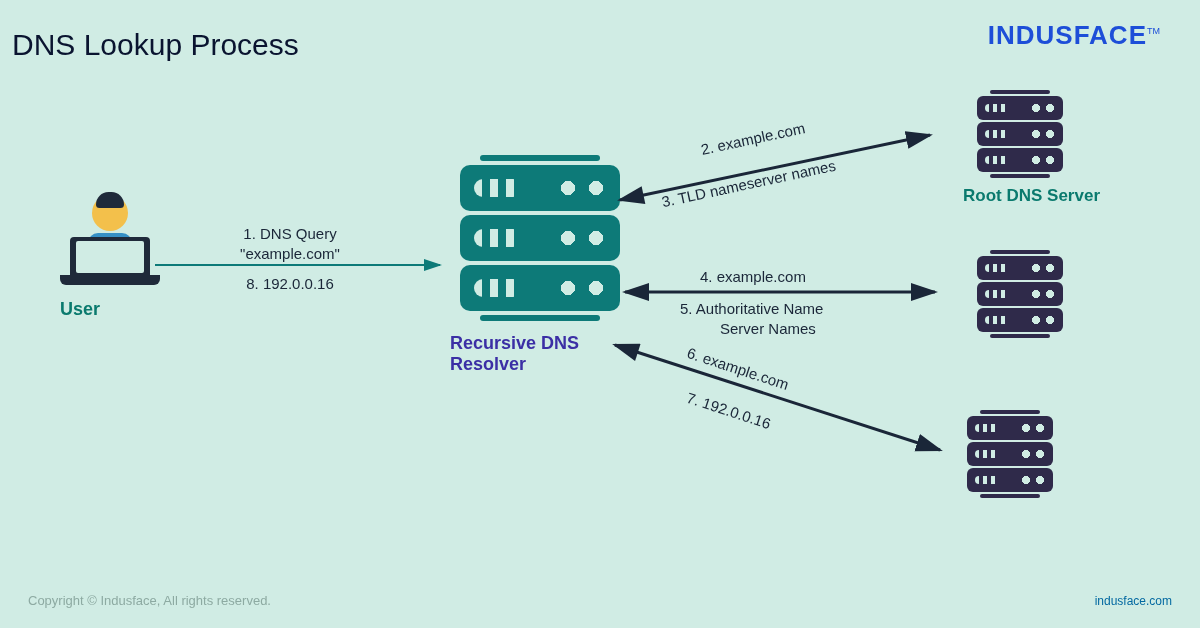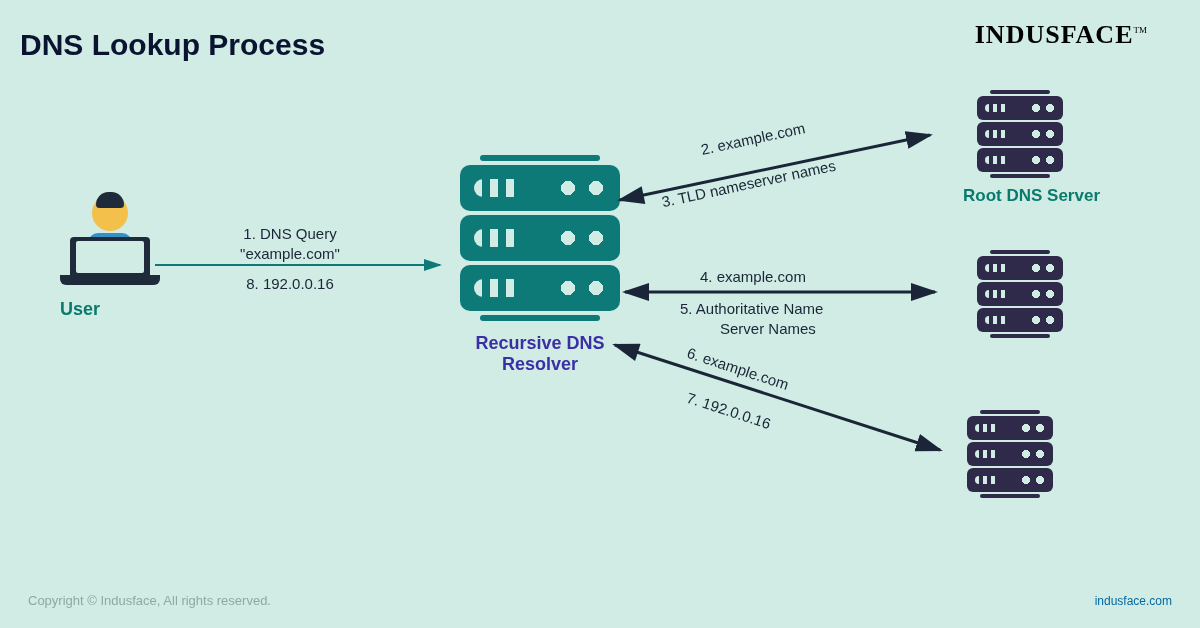--- a/index.html
+++ b/index.html
@@ -1,30 +1,30 @@
 <!DOCTYPE html>
 <html><head>
 <meta charset="utf-8">
 <style>
 *{margin:0;padding:0;box-sizing:border-box}
 body{width:1200px;height:628px;background:#d0ece4;font-family:Arial,Helvetica,sans-serif;position:relative;overflow:hidden}
-.title{position:absolute;top:28px;left:20px;font-size:30px;font-weight:700;color:#0a1430}
-.logo{position:absolute;top:20px;right:53px;color:#000000;font-size:26px;font-weight:900;letter-spacing:1px;font-family:Liberation Serif, serif}
+.title{position:absolute;top:28px;left:12px;font-size:30px;font-weight:400;color:#0a1430}
+.logo{position:absolute;top:20px;right:40px;color:#1d4ed8;font-size:26px;font-weight:900;letter-spacing:1px;font-family:Liberation Sans, sans-serif}
 .logo .tm{font-size:9px;vertical-align:super;font-weight:400;letter-spacing:0}
 .copyright{position:absolute;bottom:20px;left:28px;color:#8daaa2;font-size:13px}
 .site{position:absolute;bottom:20px;right:28px;color:#0369a1;font-size:12px}
 .user{position:absolute;top:195px;left:60px;width:100px;text-align:left}
 .user-head{width:36px;height:36px;background:#f3c04b;border-radius:50%;margin:0 auto;position:relative}
 .user-hair{position:absolute;top:-3px;left:4px;width:28px;height:16px;background:#1f2a3a;border-radius:14px 14px 4px 4px}
 .user-body{width:44px;height:22px;background:#3590c6;border-radius:10px 10px 0 0;margin:2px auto 0}
 .laptop{width:80px;height:40px;background:#1f2a3a;border-radius:4px 4px 0 0;margin:-18px auto 0;position:relative}
 .laptop::after{content:"";position:absolute;bottom:-8px;left:-10px;width:100px;height:10px;background:#1f2a3a;border-radius:0 0 6px 6px}
 .laptop-screen{position:absolute;top:4px;left:6px;right:6px;bottom:4px;background:#d0ece4;border-radius:2px}
 .user-label{margin-top:22px;color:#0a7a6e;font-weight:700;font-size:18px}
-.resolver{position:absolute;top:155px;left:450px;width:180px;text-align:center}
+.resolver{position:absolute;top:155px;left:450px;width:180px;text-align:left}
 .resolver-label{margin-top:12px;color:#3b2fa5;font-weight:700;font-size:18px}
 .big-server .unit{width:160px;height:46px;background:#0d7a78;border-radius:10px;margin:4px auto;position:relative}
 .big-server .unit::before{content:"";position:absolute;left:14px;top:14px;width:48px;height:18px;border-radius:9px;background:repeating-linear-gradient(90deg,#d0ece4 0 8px,#0d7a78 8px 16px)}
 .big-server .unit::after{content:"";position:absolute;right:14px;top:14px;width:48px;height:18px;background:radial-gradient(circle at 10px 9px,#d0ece4 7px,transparent 7px),radial-gradient(circle at 38px 9px,#d0ece4 7px,transparent 7px)}
 .big-server .cap{width:120px;height:6px;background:#0d7a78;border-radius:3px;margin:0 auto}
 .mini-server .unit{width:86px;height:24px;background:#2f2a4a;border-radius:6px;margin:2px auto;position:relative}
 .mini-server .unit::before{content:"";position:absolute;left:8px;top:8px;width:24px;height:8px;border-radius:4px;background:repeating-linear-gradient(90deg,#d0ece4 0 4px,#2f2a4a 4px 8px)}
 .mini-server .unit::after{content:"";position:absolute;right:8px;top:7px;width:24px;height:10px;background:radial-gradient(circle at 5px 5px,#d0ece4 4px,transparent 4px),radial-gradient(circle at 19px 5px,#d0ece4 4px,transparent 4px)}
 .mini-server .cap{width:60px;height:4px;background:#2f2a4a;border-radius:2px;margin:0 auto}
 .node{position:absolute;width:160px;text-align:right}

